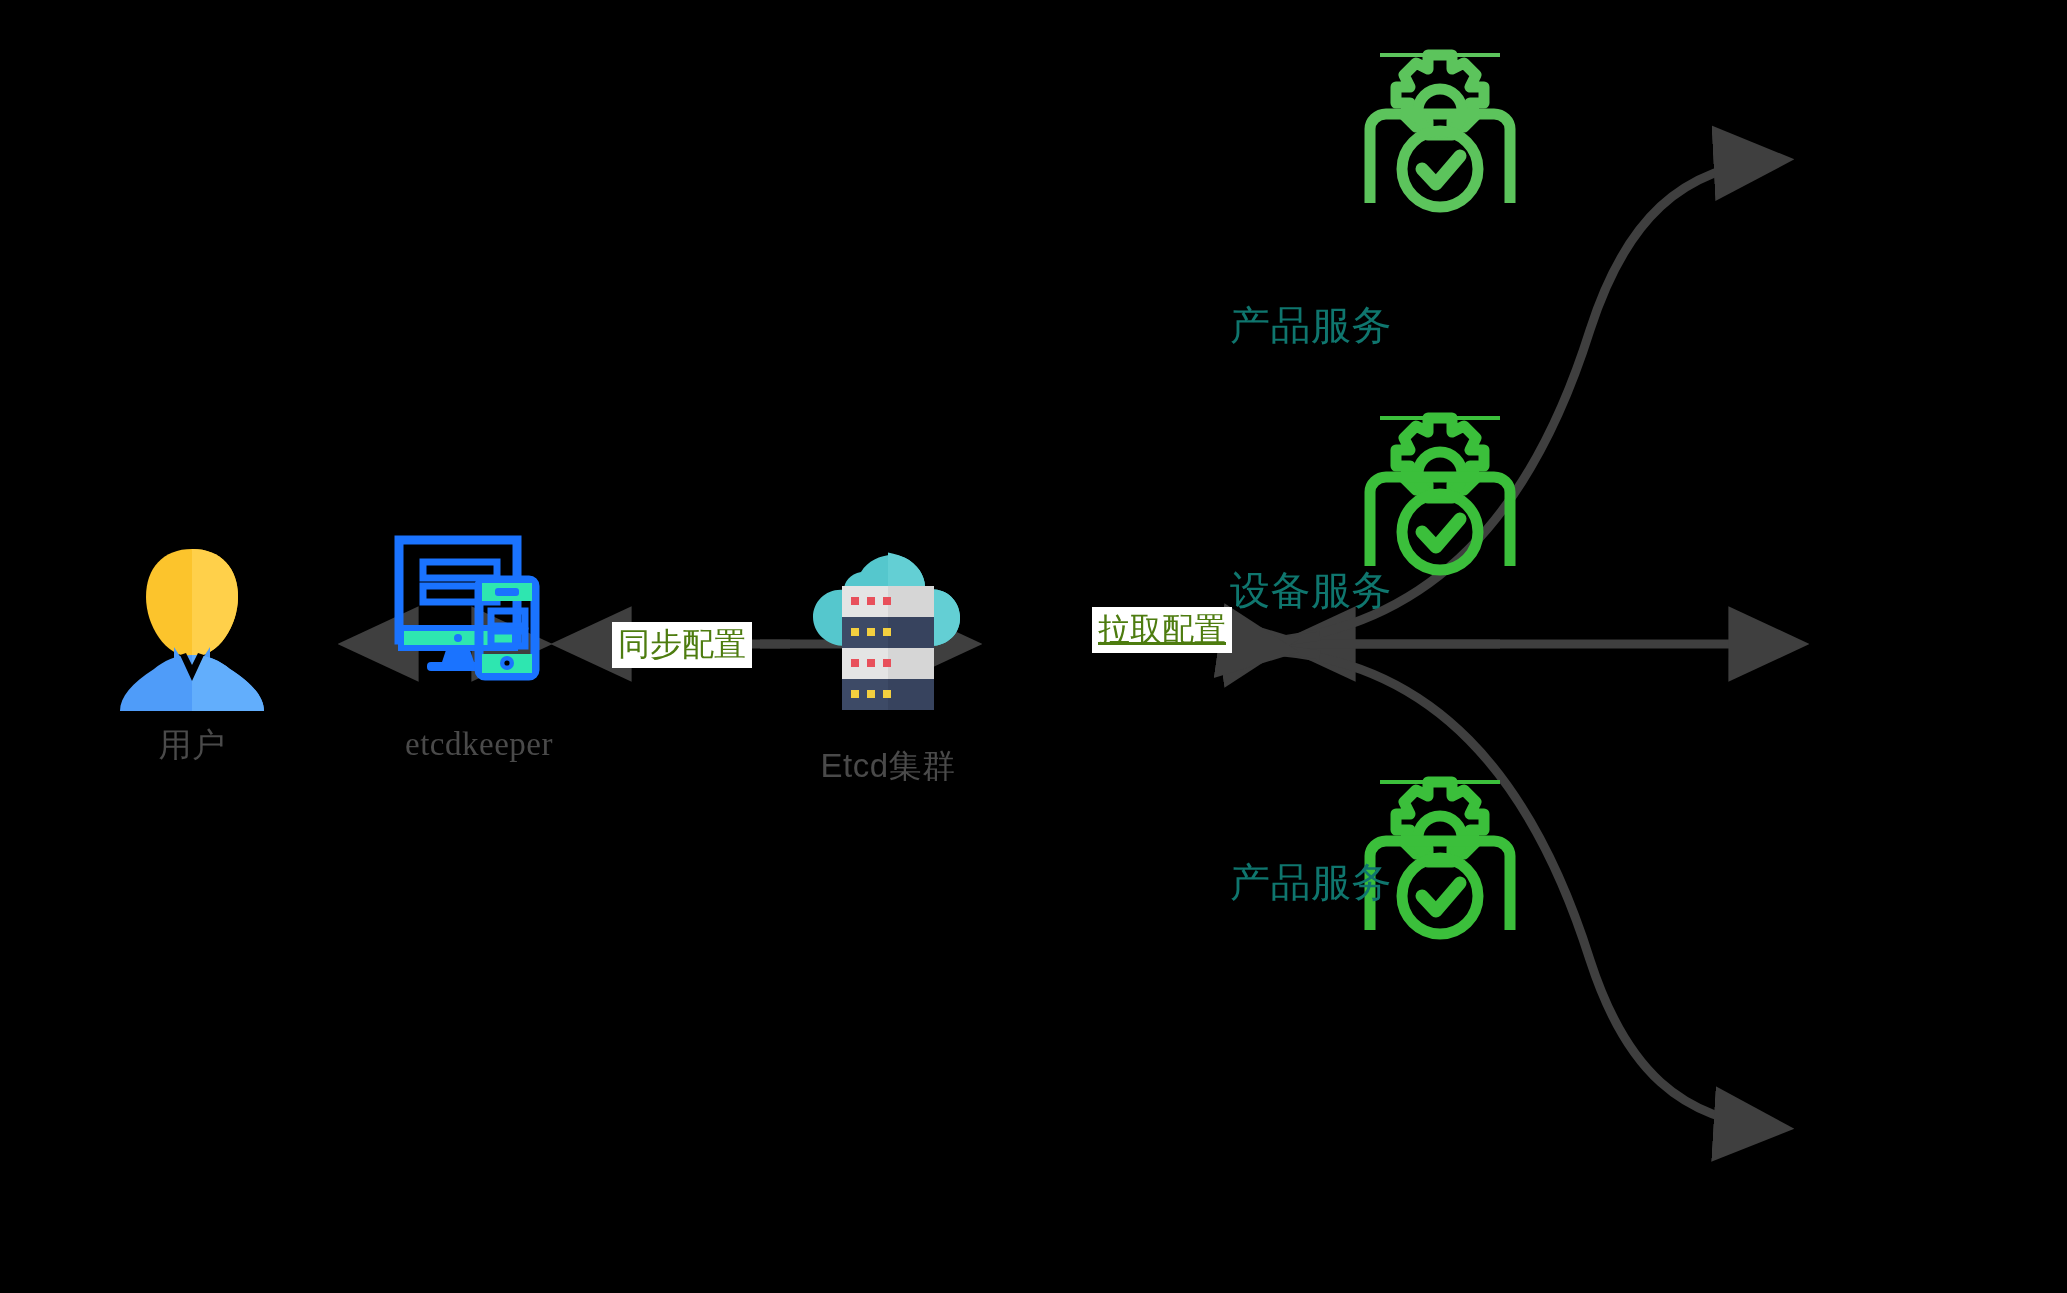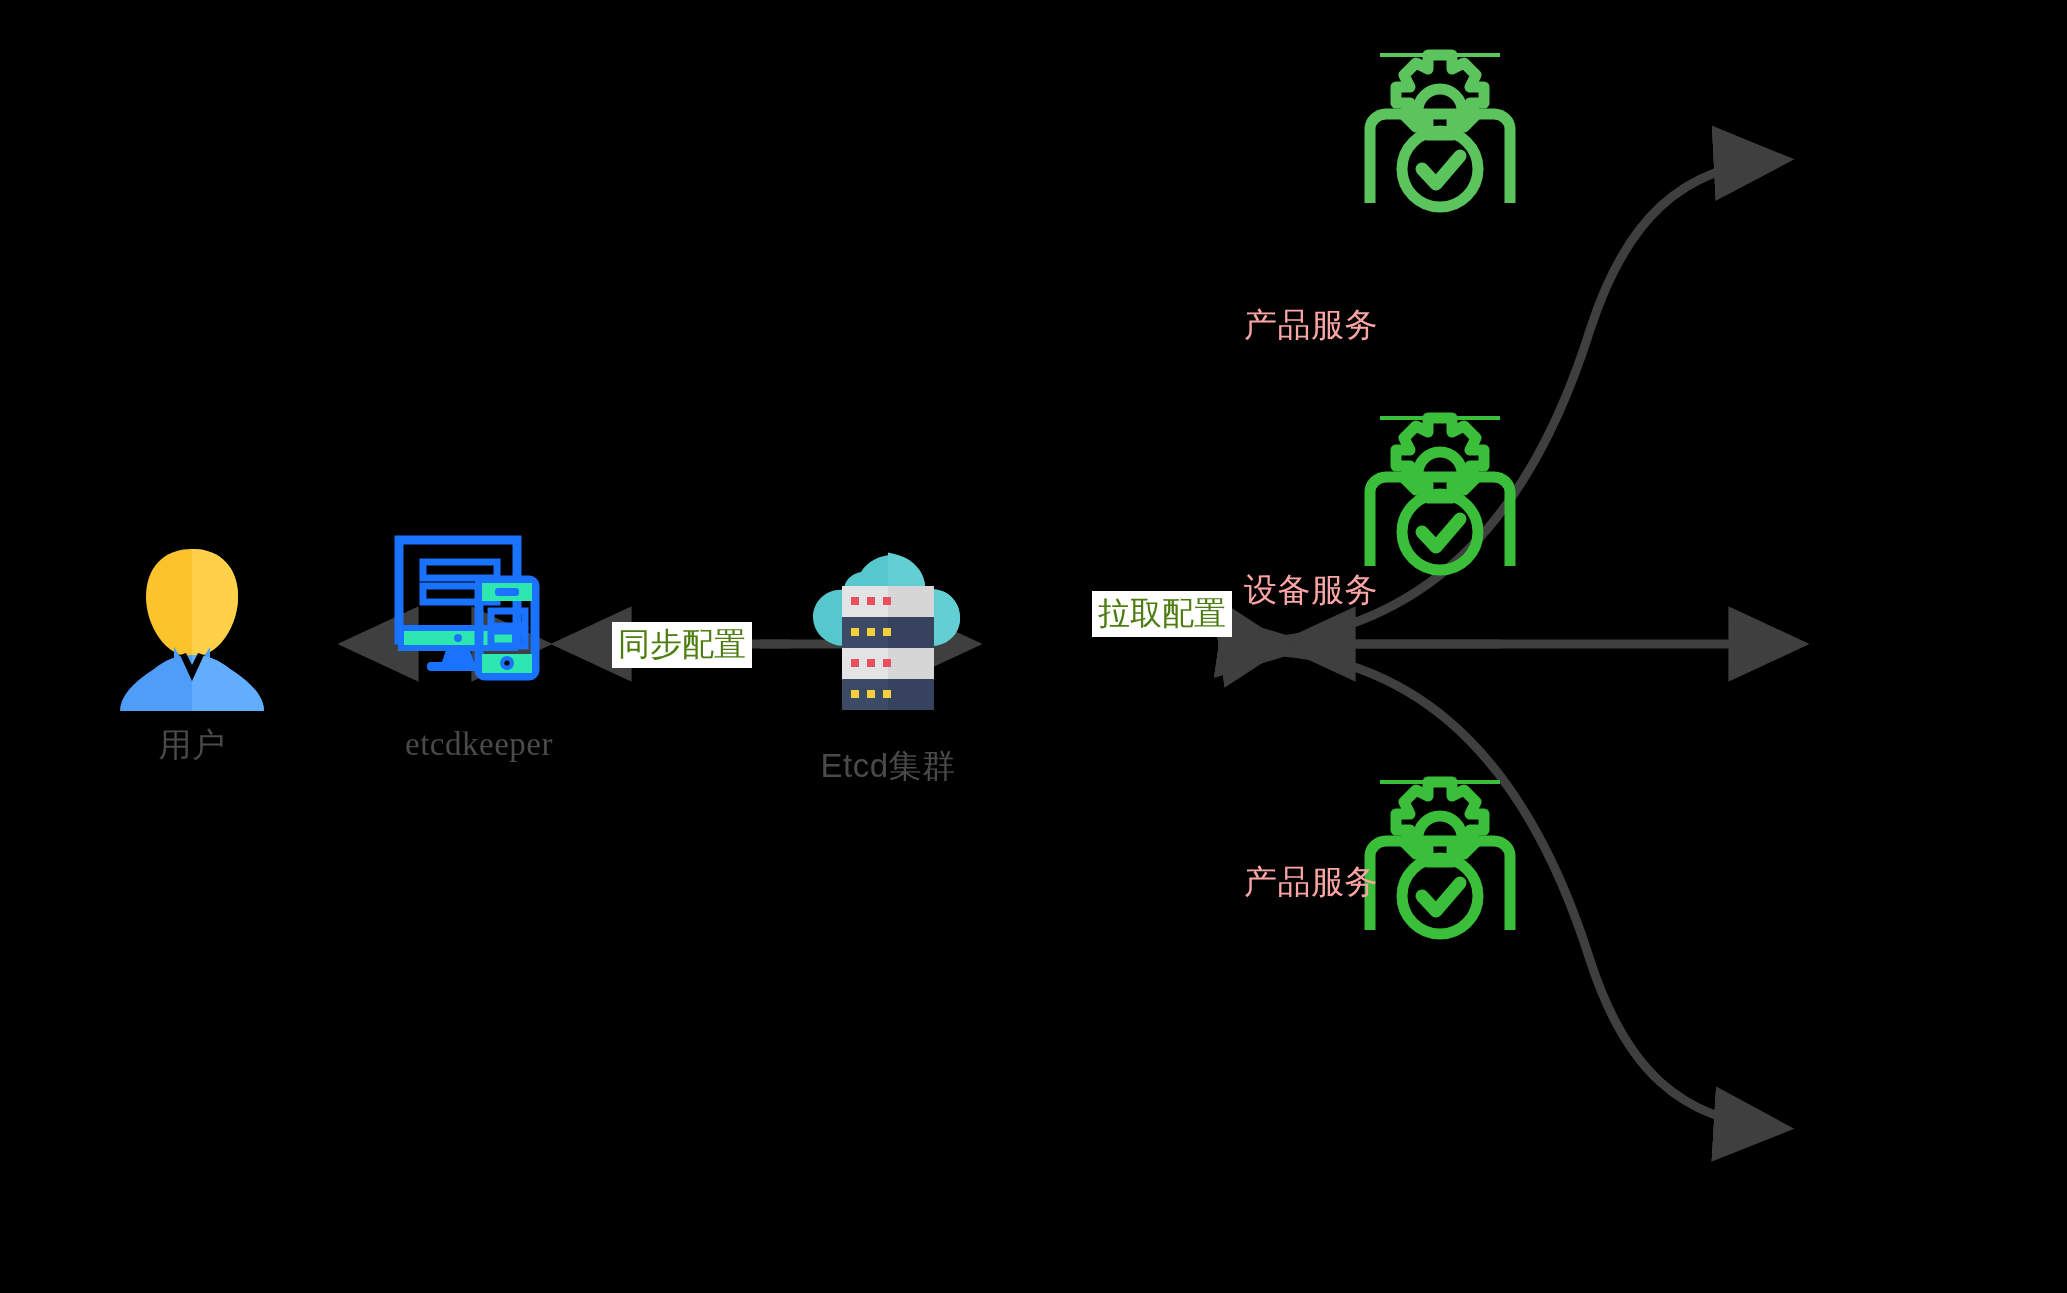--- a/index.html
+++ b/index.html
@@ -50,22 +50,22 @@
     color: #4d7c0f;
     font-size: 32px;
     line-height: 1.25;
     padding: 2px 6px 4px 6px;
     white-space: nowrap;
     transform: translate(-50%, -50%);
     z-index: 5;
   }
   .svc-label {
     position: absolute;
-    color: #fca5a5;
-    font-size: 33px;
+    color: #0f766e;
+    font-size: 40px;
     white-space: nowrap;
     transform: translate(-50%, -50%);
     letter-spacing: 0.5px;
   }
 </style>
 </head>
 <body>
 
 <div id="canvas">
 
@@ -216,15 +216,15 @@
         <path d="M66,124 L80,139 L104,111" fill="none" stroke="#3bbf3b" stroke-width="13" stroke-linecap="round" stroke-linejoin="round"></path>
       </svg>
     </div>
   </div>
 
   <div class="svc-label" style="left:1311px; top:325px;">产品服务</div>
   <div class="svc-label" style="left:1311px; top:590px;">设备服务</div>
   <div class="svc-label" style="left:1311px; top:882px;">产品服务</div>
 
   <div class="edge-label" style="left:682px; top:645px;">同步配置</div>
-  <div class="edge-label" style="left:1162px; top:614px;">拉取配置</div>
+  <div class="edge-label" style="left:1162px; top:630px;text-decoration:underline;">拉取配置</div>
 
 </div>
 
 </body></html>

